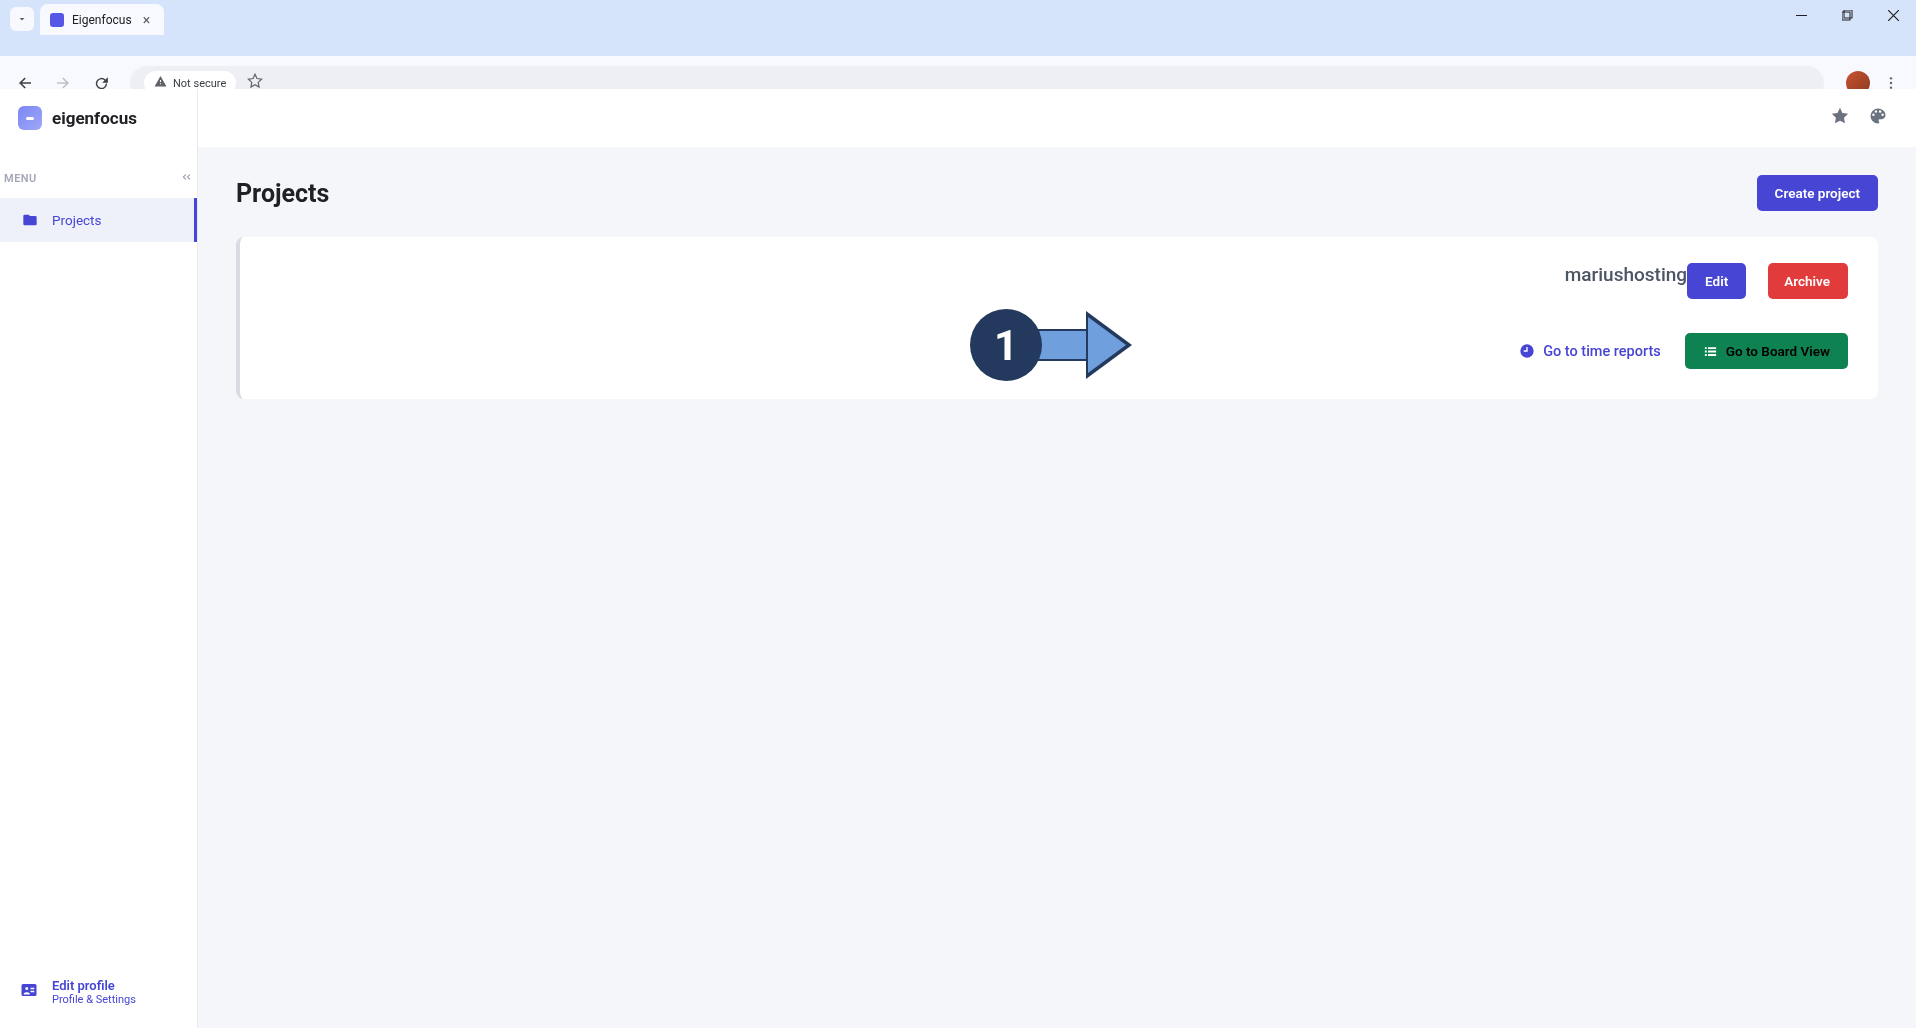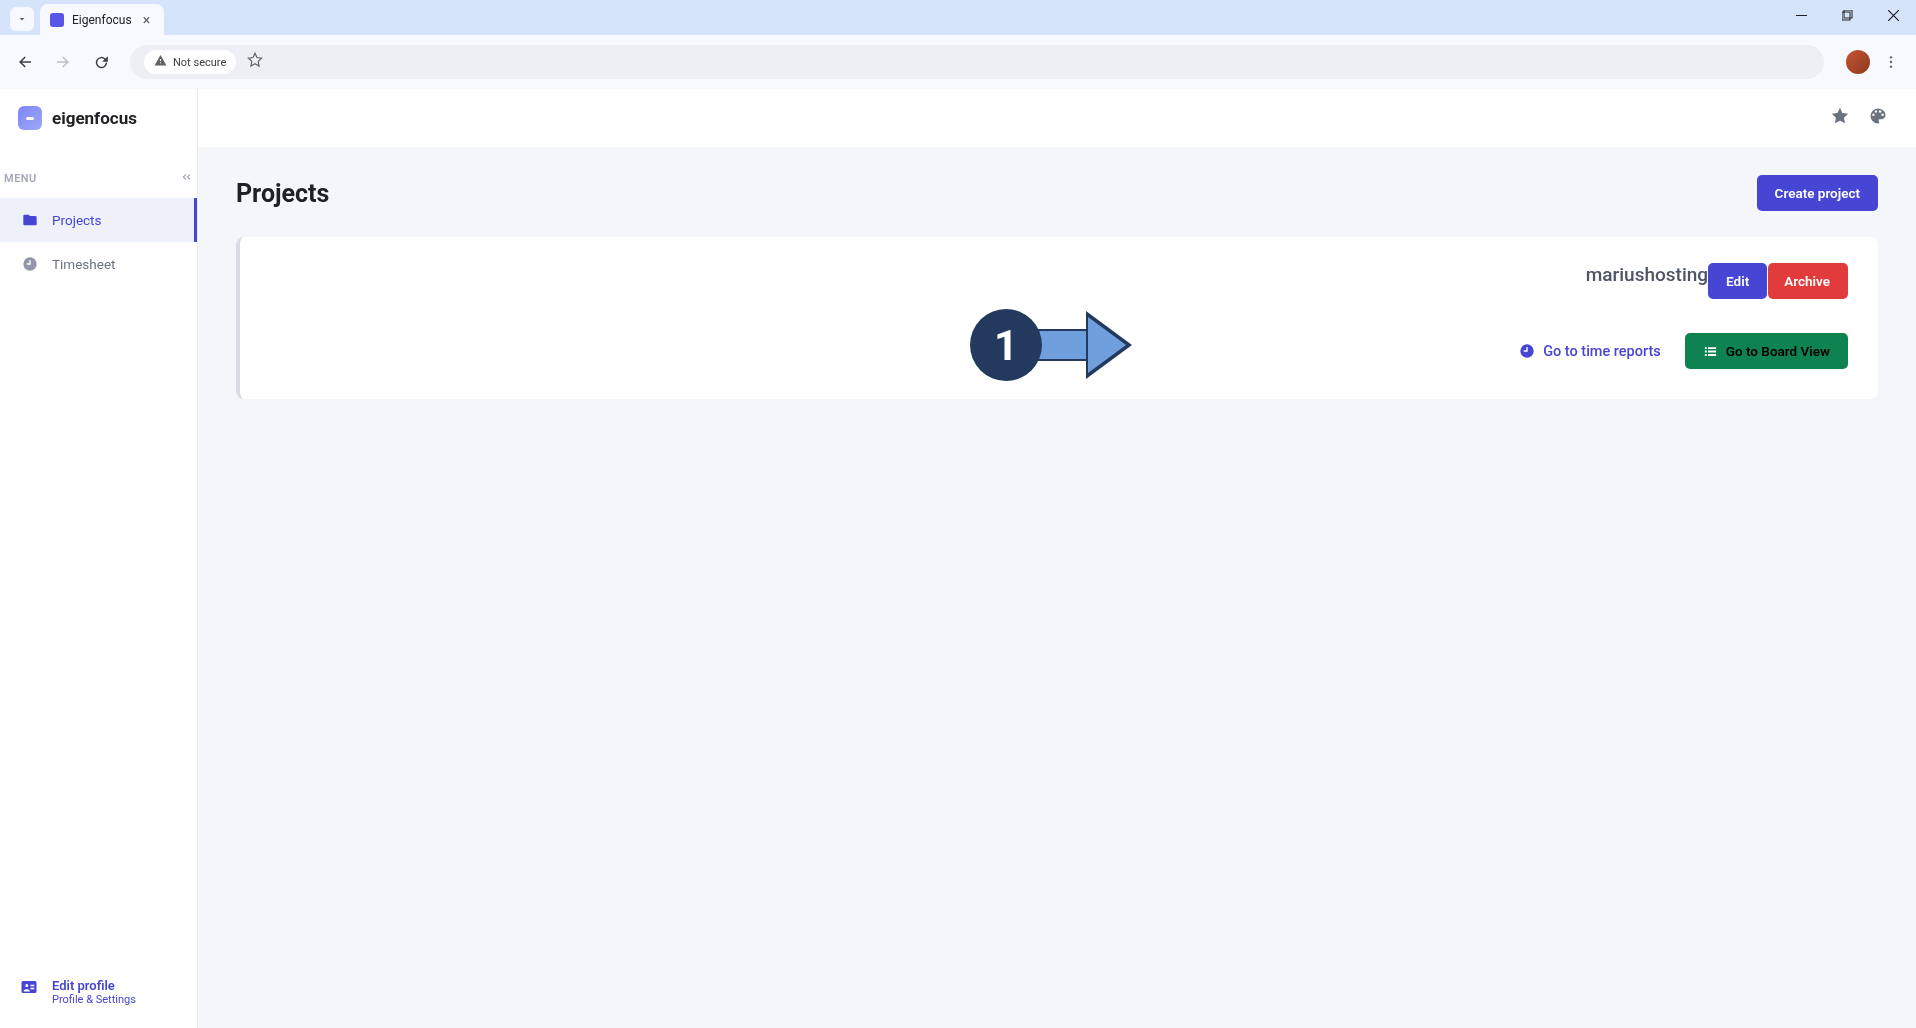--- a/index.html
+++ b/index.html
@@ -85,20 +85,21 @@
       cursor: pointer;
       color: #202124;
     }
     .address-bar-row {
       height: 54px;
       background: #f8f9fe;
       display: flex;
       align-items: center;
       padding: 0 8px;
       gap: 4px;
+      margin-top: 21px;
     }
     .nav-btn {
       width: 34px;
       height: 34px;
       display: flex;
       align-items: center;
       justify-content: center;
       border-radius: 50%;
       cursor: pointer;
       color: #5f6368;
@@ -243,20 +244,21 @@
       width: 16px;
       height: 16px;
       display: flex;
       align-items: center;
       justify-content: center;
     }
     .sidebar-footer {
       margin-top: auto;
       padding: 14px 20px 22px 20px;
       display: flex;
+      align-items: center;
       gap: 14px;
       cursor: pointer;
     }
     .profile-icon {
       color: #4746d4;
     }
     .profile-text {
       display: flex;
       flex-direction: column;
     }
@@ -342,21 +344,21 @@
       justify-content: flex-end;
       margin-bottom: 34px;
     }
     .project-name {
       font-size: 19px;
       color: #4b5563;
       font-weight: 500;
     }
     .project-actions {
       display: flex;
-      gap: 1px;
+      gap: 22px;
     }
     .project-card-row2 {
       display: flex;
       align-items: center;
       justify-content: flex-end;
       gap: 24px;
     }
     .link-time-tracking {
       display: flex;
       align-items: center;
@@ -512,28 +514,20 @@
             </svg>
         </span>
       </div>
       <div class="menu-item active">
         <span class="menu-item-icon">
           <svg width="16" height="16" viewBox="0 0 24 24">
               <path fill="#4746d4" d="M10 4H4a2 2 0 0 0-2 2v12a2 2 0 0 0 2 2h16a2 2 0 0 0 2-2V8a2 2 0 0 0-2-2h-8l-2-2z"></path>
             </svg>
         </span>
         <span>Projects</span>
-      </div>
-      <div class="menu-item">
-        <span class="menu-item-icon">
-          <svg width="16" height="16" viewBox="0 0 24 24">
-              <path fill="#9296a6" d="M12 2a10 10 0 1 0 10 10A10 10 0 0 0 12 2zm1 11H7v-2h4V6h2z"></path>
-            </svg>
-        </span>
-        <span>Timesheet</span>
       </div>
     </div>
     <div class="sidebar-footer">
       <span class="profile-icon">
         <svg width="18" height="18" viewBox="0 0 24 24">
             <path fill="#4746d4" d="M20 4H4a2 2 0 0 0-2 2v12a2 2 0 0 0 2 2h16a2 2 0 0 0 2-2V6a2 2 0 0 0-2-2zM9 8a2 2 0 1 1-2 2 2 2 0 0 1 2-2zm4 10H5v-1c0-1.3 2.7-2 4-2s4 .7 4 2zm6-3h-5v-2h5zm0-4h-5V9h5z"></path>
           </svg>
       </span>
       <div class="profile-text">
         <span class="profile-title">Edit profile</span>

